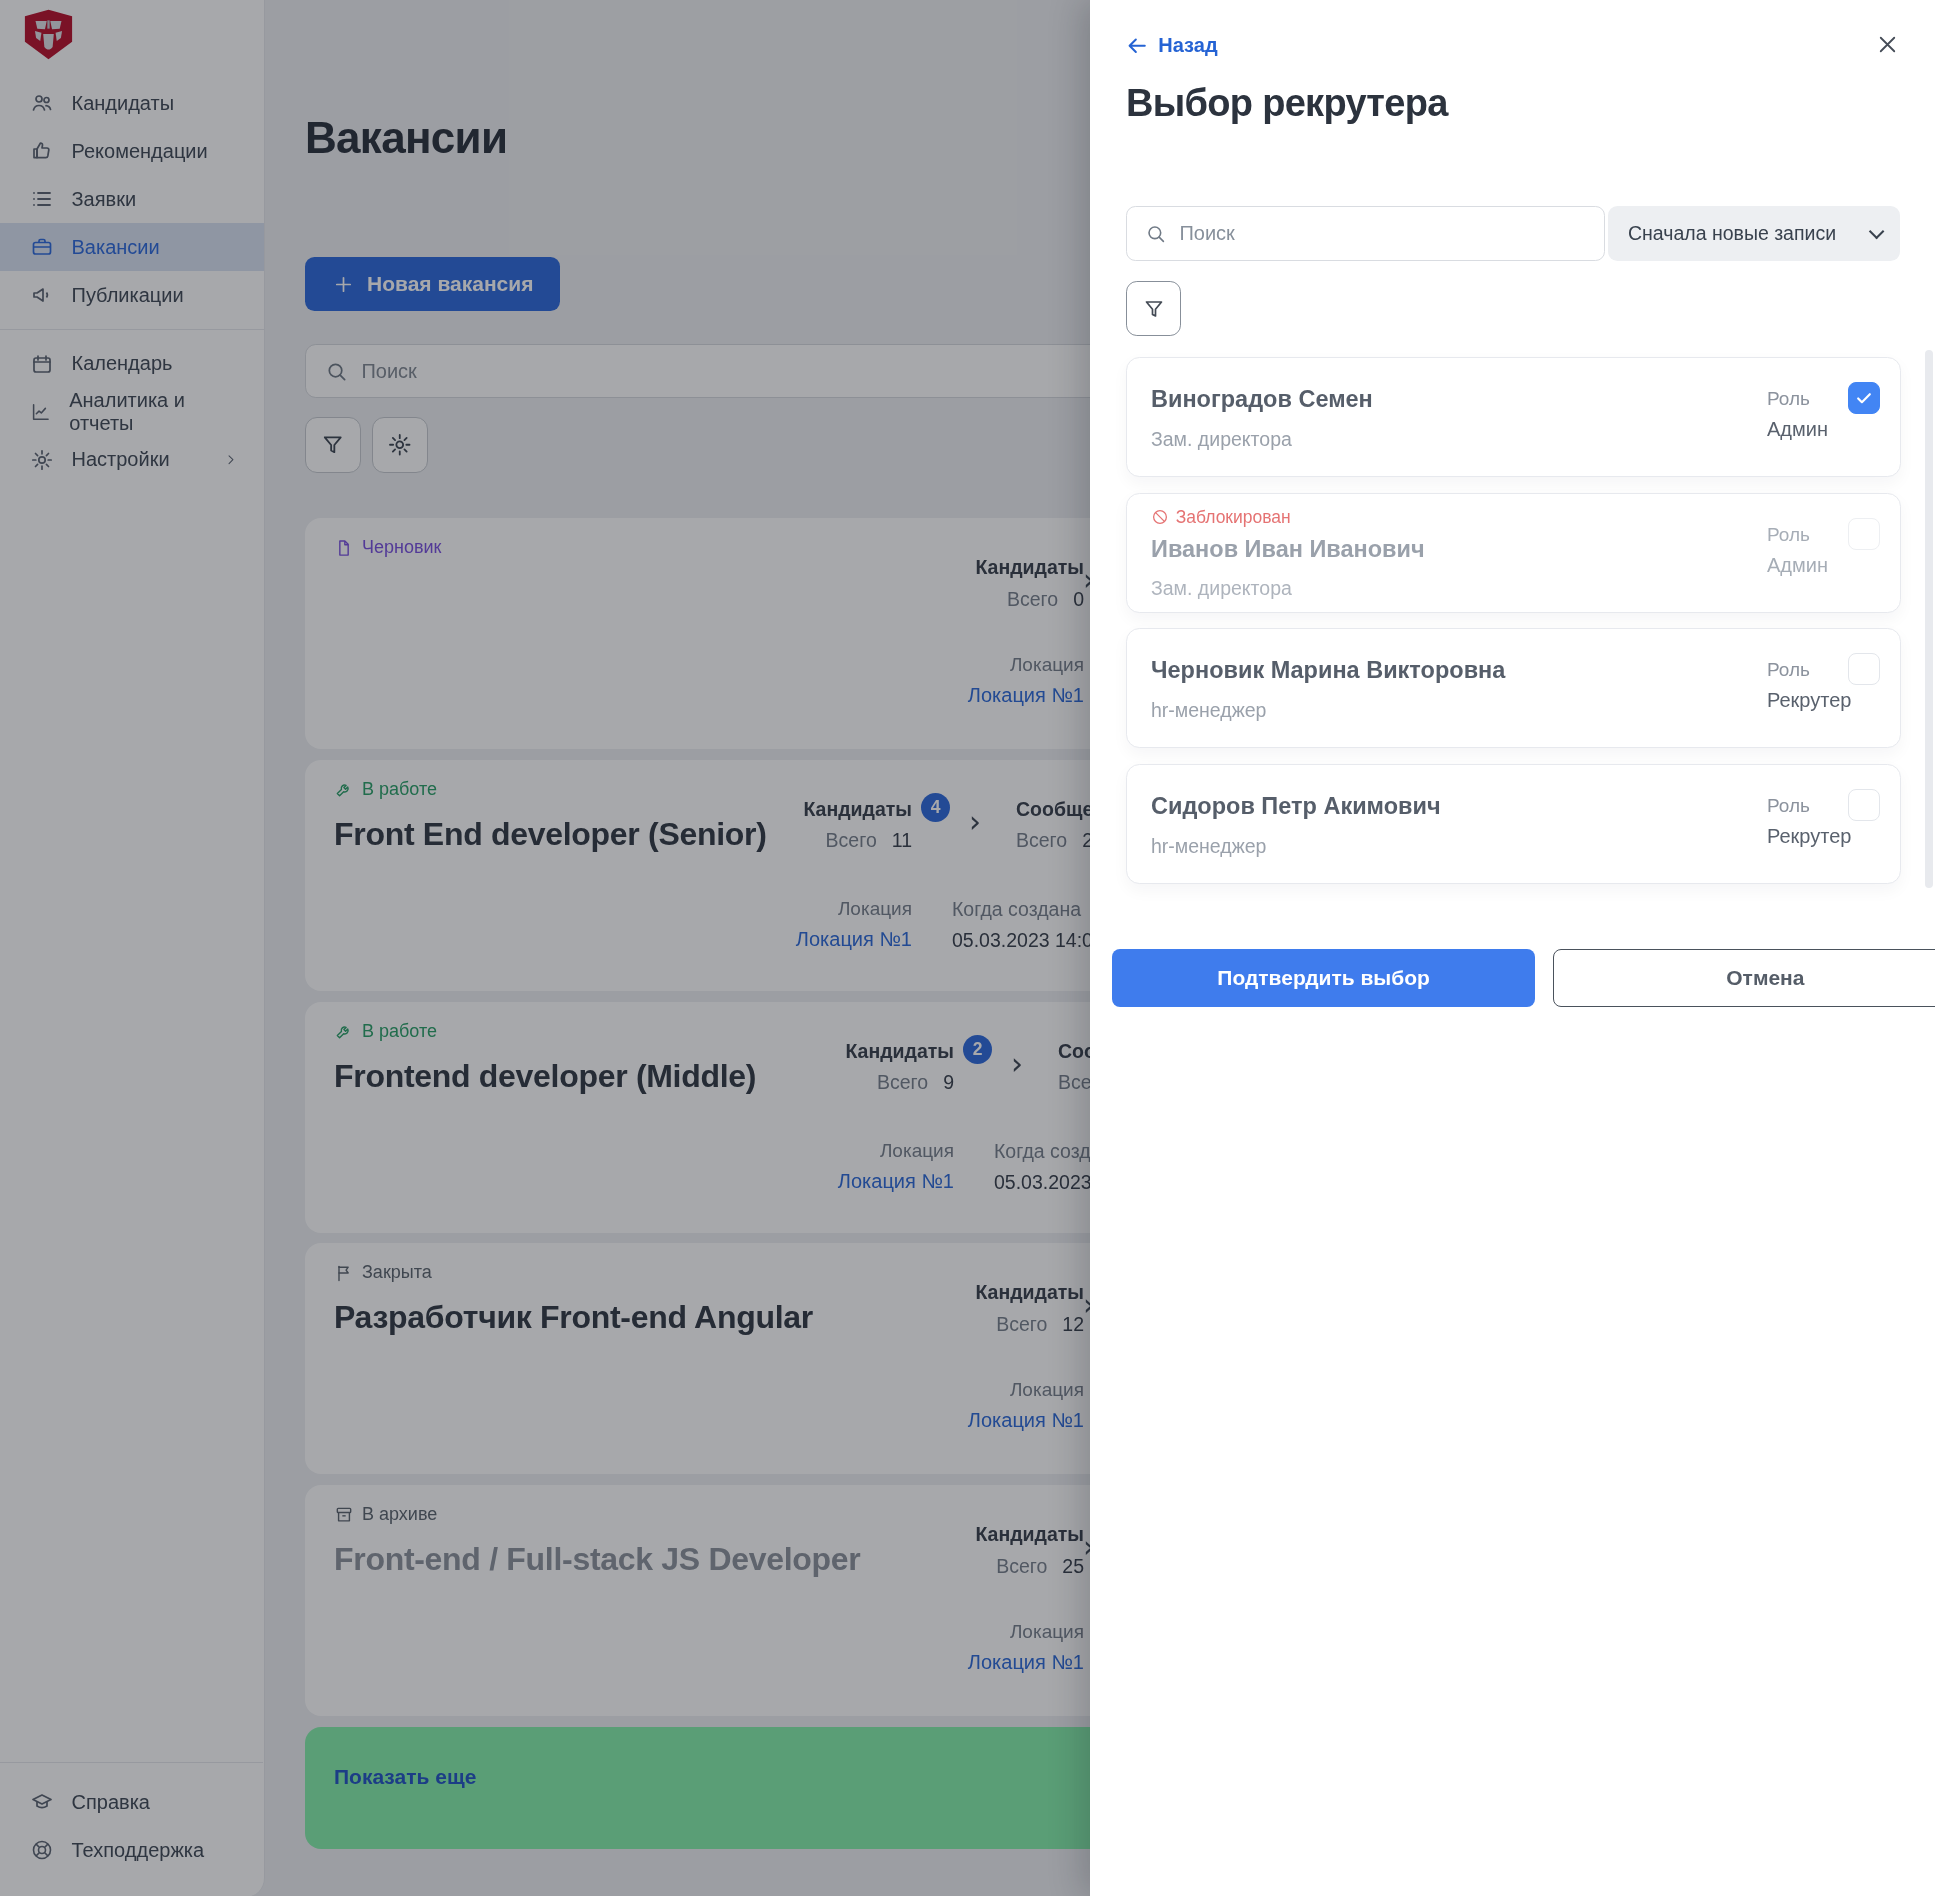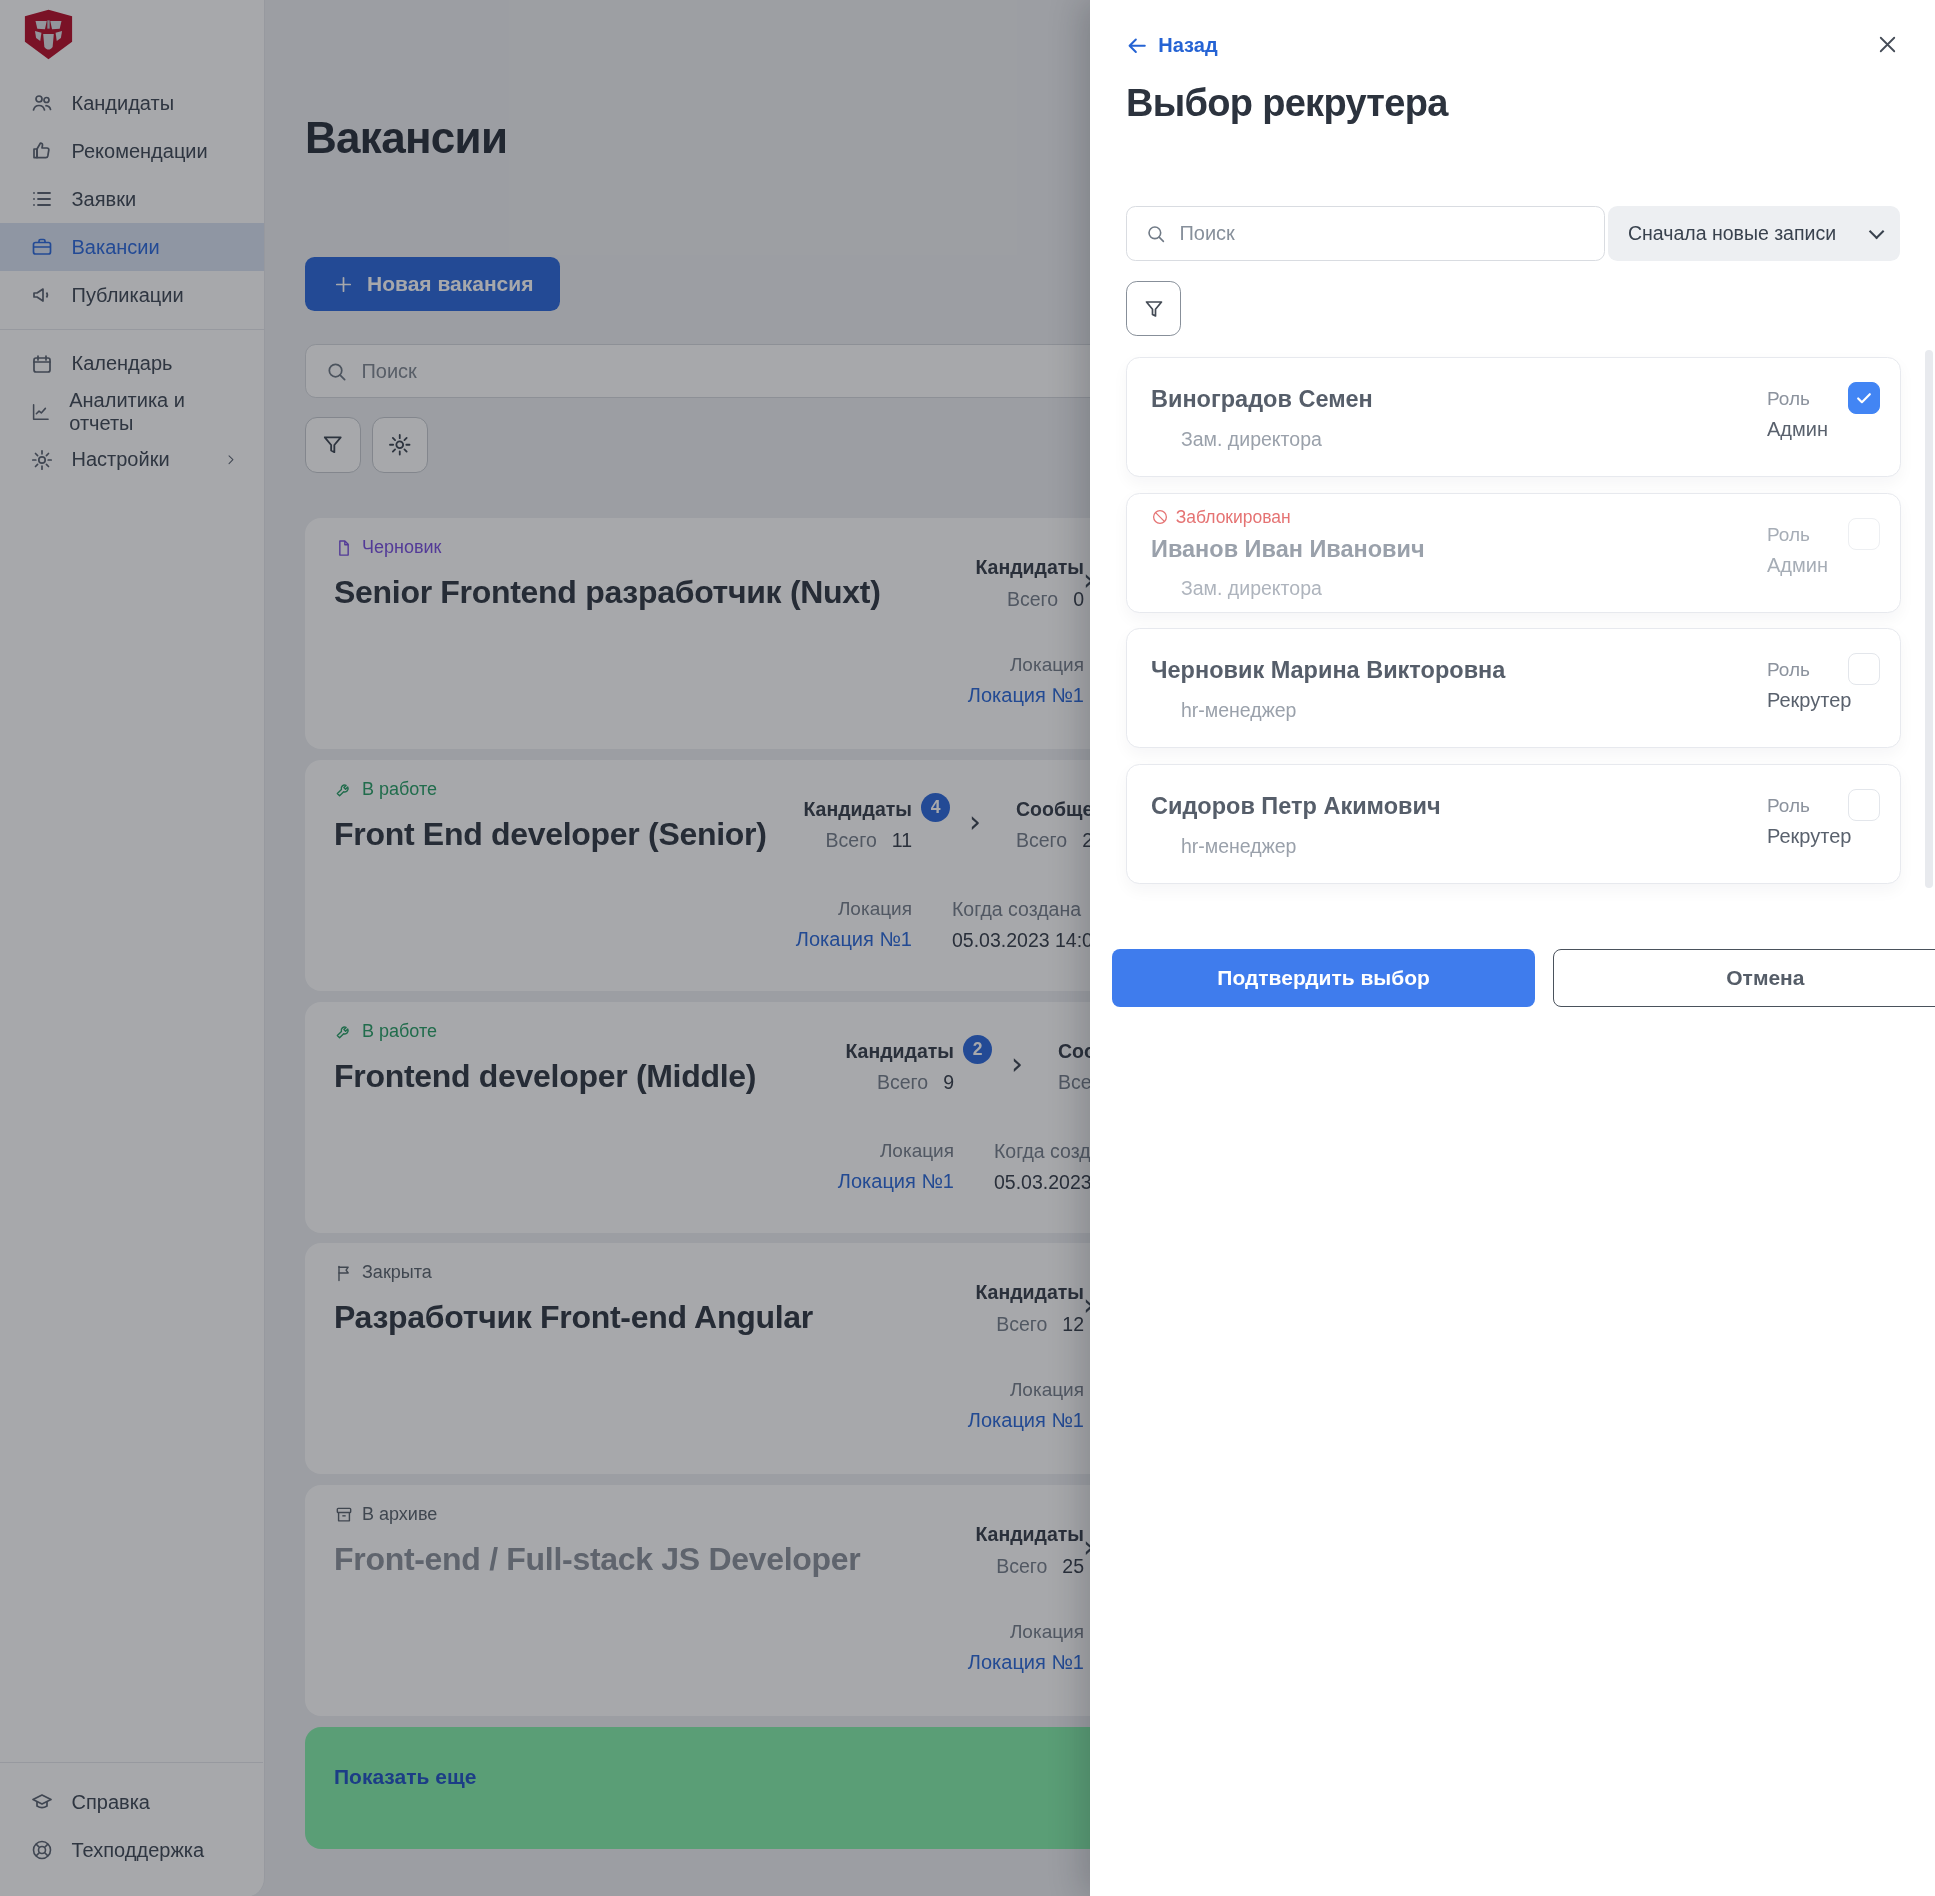--- a/index.html
+++ b/index.html
@@ -133,21 +133,21 @@
   .pfilter {
     position:absolute; left:36px; top:281px; width:55px; height:55px;
     background:#fff; border:1px solid #878f99; border-radius:10.8px;
     display:flex; align-items:center; justify-content:center; cursor:pointer;
   }
   .pfilter .ic { width:24px; height:24px; color:#434a54; }
 
   .rlist { position:absolute; left:36px; top:357px; width:775px; display:flex; flex-direction:column; gap:15.5px; }
   .rcard { position:relative; height:120px; background:#fff; border:1px solid #e7e9ee; border-radius:13.4px; box-shadow:0 6.7px 16px rgba(25,32,45,0.04); cursor:pointer; }
   .rname { position:absolute; left:24px; top:28px; font-size:23.5px; font-weight:700; color:#565e6a; }
-  .rpos  { position:absolute; left:24px; top:70px; font-size:19.5px; color:#9aa1ab;margin-left:30px; }
+  .rpos  { position:absolute; left:24px; top:70px; font-size:19.5px; color:#9aa1ab; }
   .rrole { position:absolute; left:640px; top:30px; }
   .rl { font-size:19px; color:#8b929d; }
   .rv { font-size:20px; color:#59616d; margin-top:8px; }
   .rchk {
     position:absolute; right:20px; top:24px; width:32px; height:32px;
     border-radius:8px; border:1.3px solid #e3e6eb; background:#fff;
     display:flex; align-items:center; justify-content:center; cursor:pointer;
   }
   .rchk.checked { background:#4285f4; border-color:#4285f4; }
   .rchk .ic { width:20px; height:20px; color:#fff; }
@@ -341,21 +341,20 @@
       <article class="vcard draft va" style="--sh:0px">
     <div class="vstatus">
           <span class="ic ">
             <svg viewBox="0 0 24 24" fill="none" stroke="currentColor" stroke-width="1.7" stroke-linejoin="round">
               <path d="M7 3.5h6l4 4V20.5H7z"></path>
               <path d="M13 3.5V8h4"></path>
             </svg>
           </span>
           <span>Черновик</span>
         </div>
-    <h2 class="vtitle">Senior Frontend разработчик (Nuxt)</h2>
     <div class="vcol c-cand">
       <div class="mlabel">Кандидаты</div>
       <div class="mrow"><span class="mkey">Всего</span><span class="mval">0</span></div>
     </div>
     <span class="chev">›</span>
 
     <div class="vcol c-loc">
       <div class="mkey" style="font-size:19px;">Локация</div>
       <a class="mlink">Локация №1</a>
     </div>

